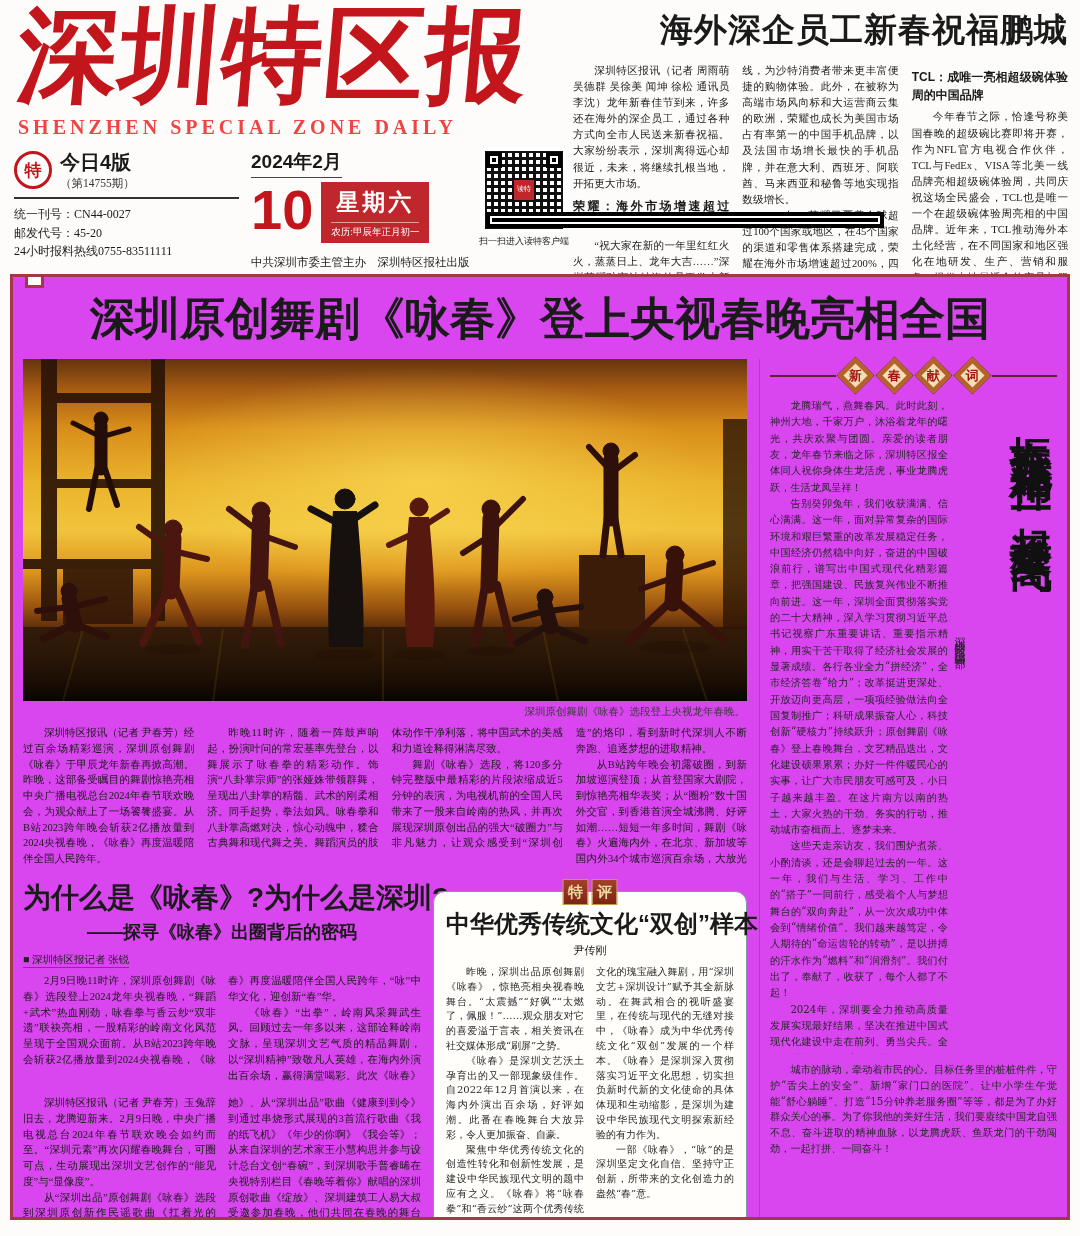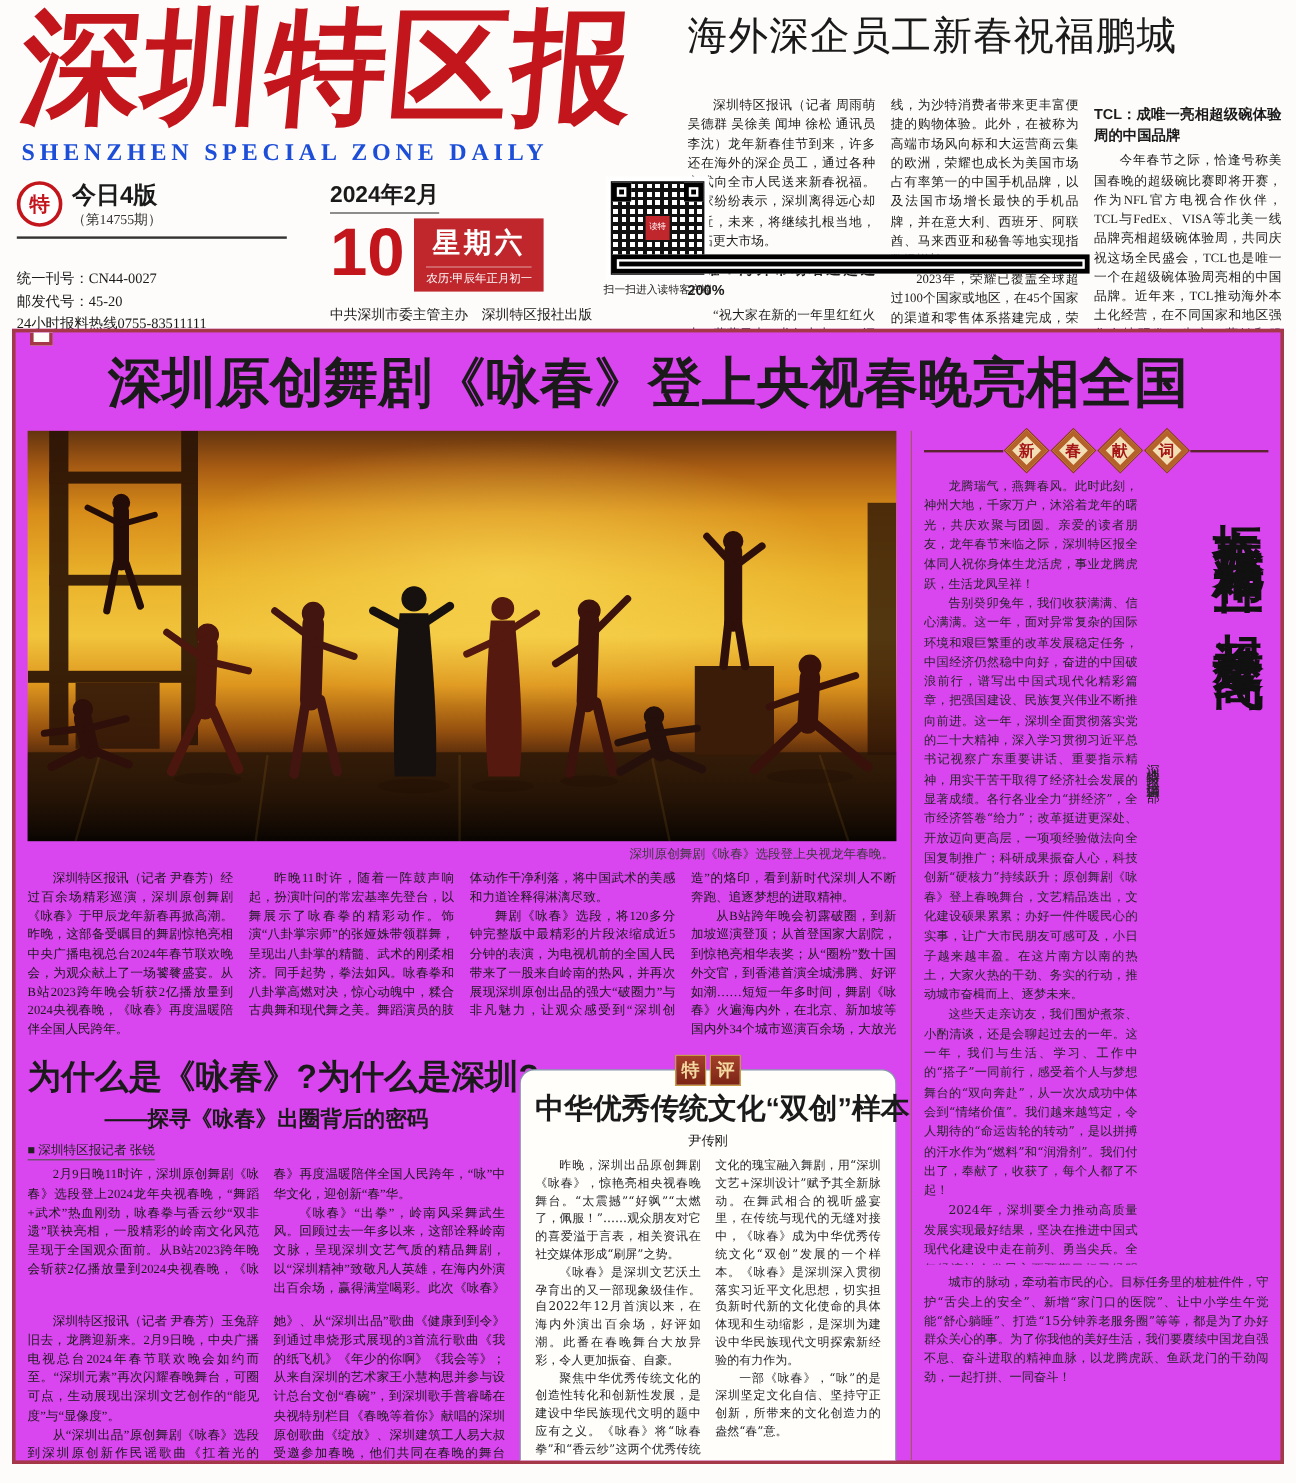--- a/index.html
+++ b/index.html
@@ -3,52 +3,52 @@
 <meta charset="utf-8">
 <style>
   html,body{margin:0;padding:0;background:#e8e5e0;}
   .page{width:1080px;height:1236px;margin:0 auto;background:#fdfcfa;position:relative;overflow:hidden;
         font-family:"Liberation Serif",serif;color:#1a1a1a;}
   
   .header{display:flex;padding:6px 12px 0 14px;height:270px;box-sizing:border-box;}
   .mast{width:545px;flex:none;}
   .brand{font-family:"DejaVu Serif",serif;font-weight:900;color:#c3151c;font-size:100px;line-height:1.02;
          transform:skewX(-5deg) scaleY(1.04);transform-origin:left bottom;white-space:nowrap;letter-spacing:2px;}
-  .brand-en{color:#1d4ed8;font-family:"Liberation Serif",serif;font-weight:bold;font-size:20px;
+  .brand-en{color:#ef4444;font-family:"Liberation Serif",serif;font-weight:bold;font-size:20px;
             letter-spacing:4px;margin:8px 0 10px 4px;white-space:nowrap;}
   .mast-info{display:flex;gap:12px;align-items:flex-start;}
   .info-block{width:225px;flex:none;}
   .info-top{display:flex;align-items:center;gap:8px;border-bottom:2px solid #333;padding-bottom:6px;}
   .logo-circle{width:32px;height:32px;border-radius:50%;border:3px solid #c3151c;color:#c3151c;background:#fff;
                display:flex;align-items:center;justify-content:center;font-size:17px;font-weight:bold;flex:none;}
   .edition{font-size:20px;font-weight:bold;font-family:"Liberation Sans",sans-serif;}
   .issue{font-size:11.5px;color:#333;}
-  .info-lines{font-size:12px;line-height:1.55;padding-top:24px;white-space:nowrap;}
-  .date-block{width:215px;flex:none;margin-left:24px;}
+  .info-lines{font-size:12px;line-height:1.55;padding-top:6px;white-space:nowrap;}
+  .date-block{width:215px;flex:none;}
   .date-ym{font-size:19px;font-weight:bold;font-family:"Liberation Sans",sans-serif;border-bottom:1px solid #444;padding-bottom:2px;display:inline-block;}
   .date-row{display:flex;gap:8px;margin-top:4px;align-items:stretch;}
   .date-day{font-size:56px;font-weight:900;color:#c3151c;line-height:1;font-family:"Liberation Sans",sans-serif;}
   .week-badge{background:#c0272d;color:#fff;padding:5px 10px 4px;text-align:center;flex:none;}
   .week{font-size:23px;font-weight:bold;letter-spacing:3px;font-family:"Liberation Sans",sans-serif;}
   .lunar{font-size:9.5px;border-top:1px solid rgba(255,255,255,.55);margin-top:4px;padding-top:3px;white-space:nowrap;}
   .publisher{font-size:11.5px;margin-top:12px;white-space:nowrap;}
   .qr-block{width:92px;flex:none;text-align:center;}
   .qr{width:80px;height:80px;margin:0 auto;position:relative;background:
       repeating-linear-gradient(0deg,#111 0 3px,transparent 3px 7px),
       repeating-linear-gradient(90deg,#111 0 3px,#fff 3px 7px);outline:4px solid #fff;outline-offset:-2px;border:1px solid #999;}
   .qr-eye{position:absolute;width:16px;height:16px;border:4px solid #000;background:#fff;box-sizing:border-box;}
   .qr-eye::after{content:"";position:absolute;inset:2px;background:#000;}
   .qr-eye.tl{top:2px;left:2px;} .qr-eye.tr{top:2px;right:2px;} .qr-eye.bl{bottom:2px;left:2px;}
   .qr-center{position:absolute;top:30px;left:30px;width:20px;height:20px;background:#c0272d;color:#fff;font-size:7px;
              display:flex;align-items:center;justify-content:center;line-height:1.1;}
   .qr-caption{font-size:9px;margin-top:4px;white-space:nowrap;}
   
   .top-article{flex:1;padding-left:14px;min-width:0;}
-  .ta-headline{font-family:"Liberation Sans",sans-serif;font-size:33px;font-weight:400;letter-spacing:1px;
-               text-align:left;margin:2px 0 28px;}
+  .ta-headline{font-family:"Liberation Sans",sans-serif;font-size:33px;font-weight:700;letter-spacing:1px;
+               text-align:right;margin:2px 0 10px;}
   .ta-cols{display:flex;gap:13px;height:212px;overflow:hidden;}
   .ta-col{flex:1;font-size:10.6px;line-height:1.52;text-align:justify;min-width:0;}
   .ta-sub{font-weight:bold;font-size:12px;margin:5px 0;font-family:"Liberation Sans",sans-serif;}
   p.np{margin:0;text-indent:2em;}
   
   .frame{margin:4px 10px 8px;border:3px solid #a43848;height:946px;box-sizing:border-box;
          padding:6px 10px;position:relative;background:#d946ef;overflow:hidden;}
   .corner-orn{position:absolute;left:12px;top:-8px;width:13px;height:13px;border:3px solid #a43848;background:#fffdfa;}
   .main-headline{font-family:"Liberation Sans",sans-serif;font-size:45px;font-weight:900;text-align:center;
                  letter-spacing:0;margin:6px 0 10px;white-space:nowrap;}

